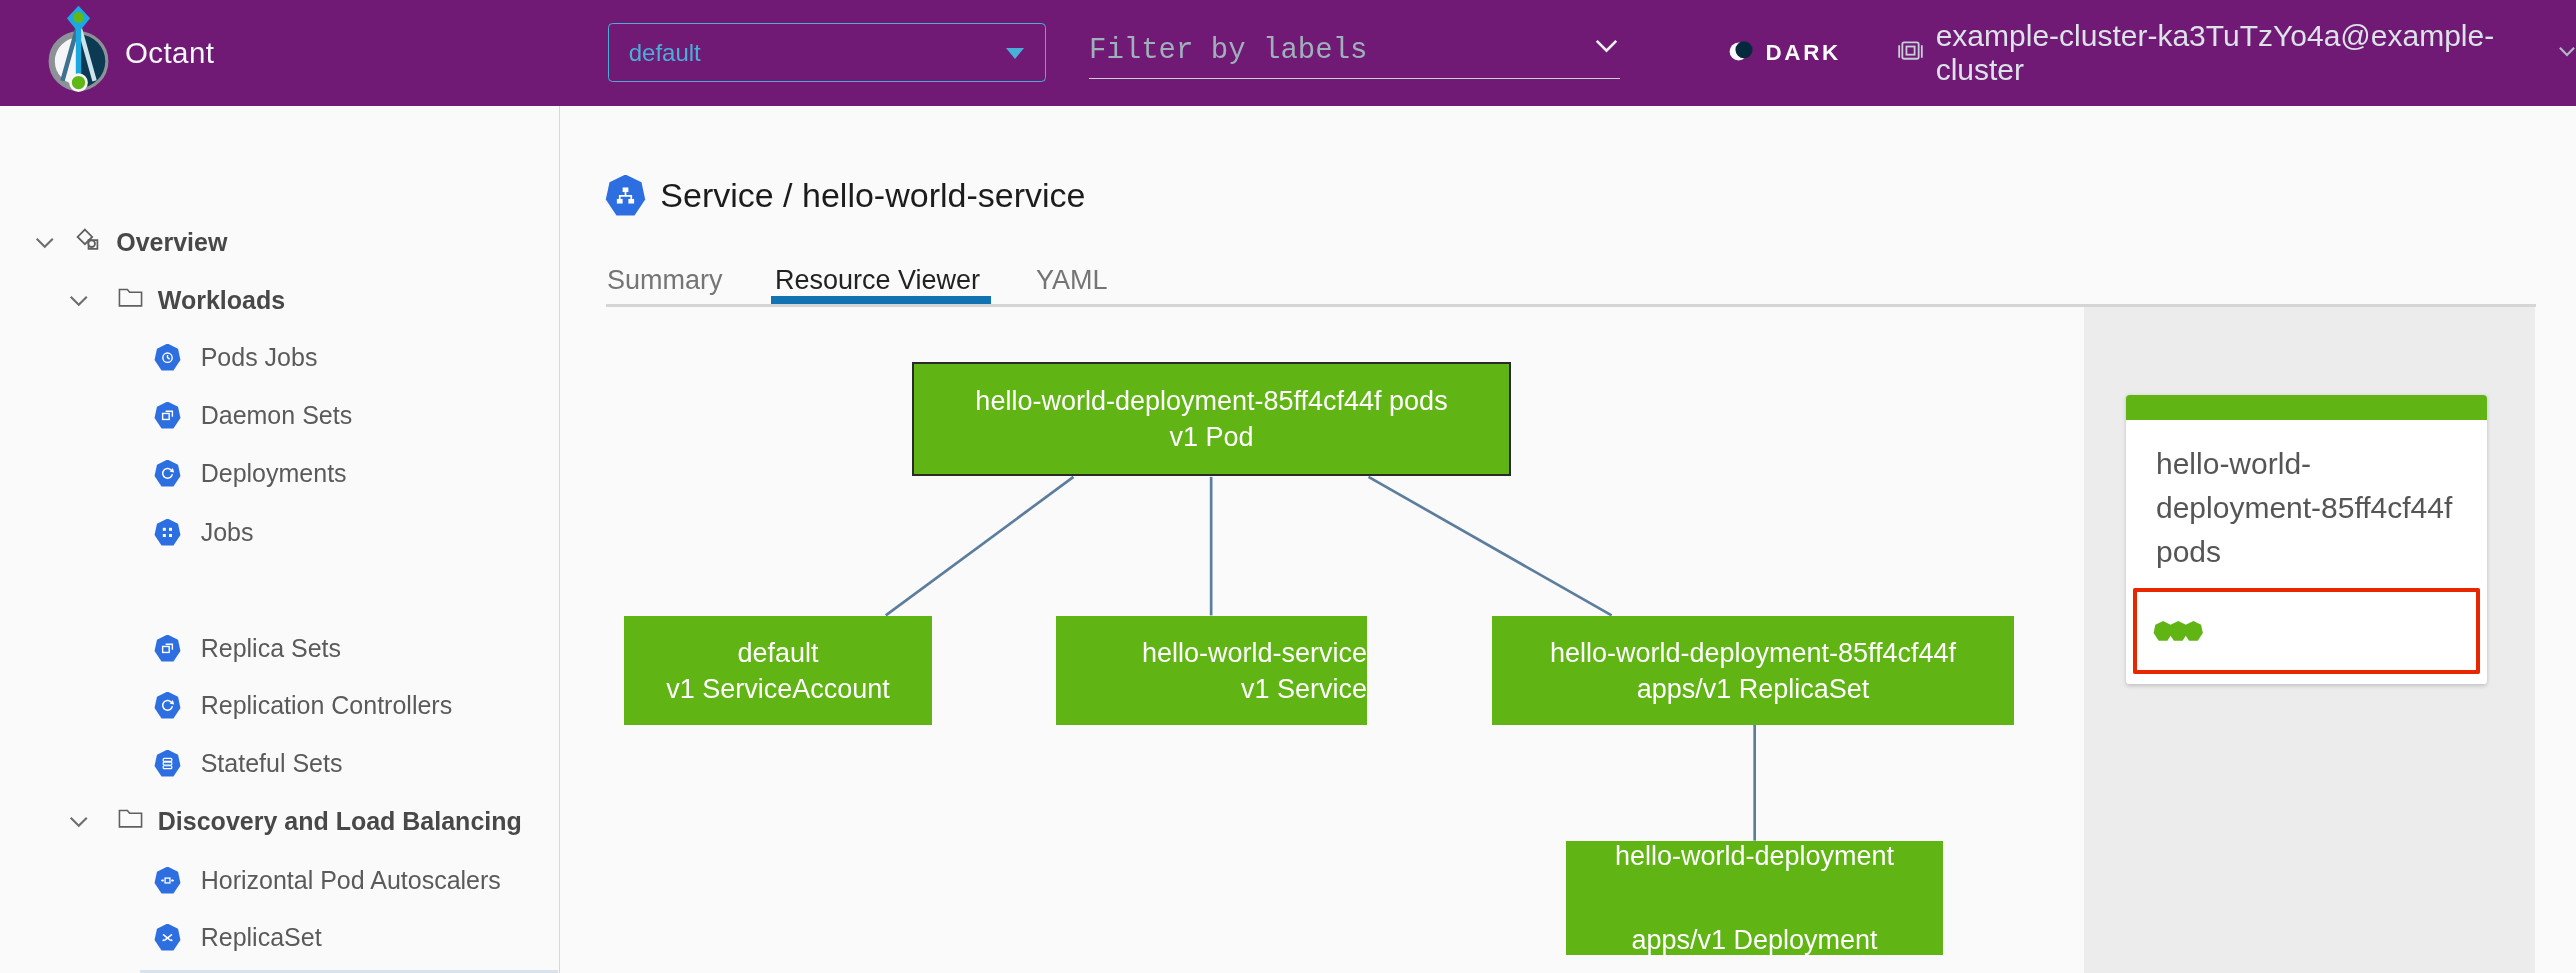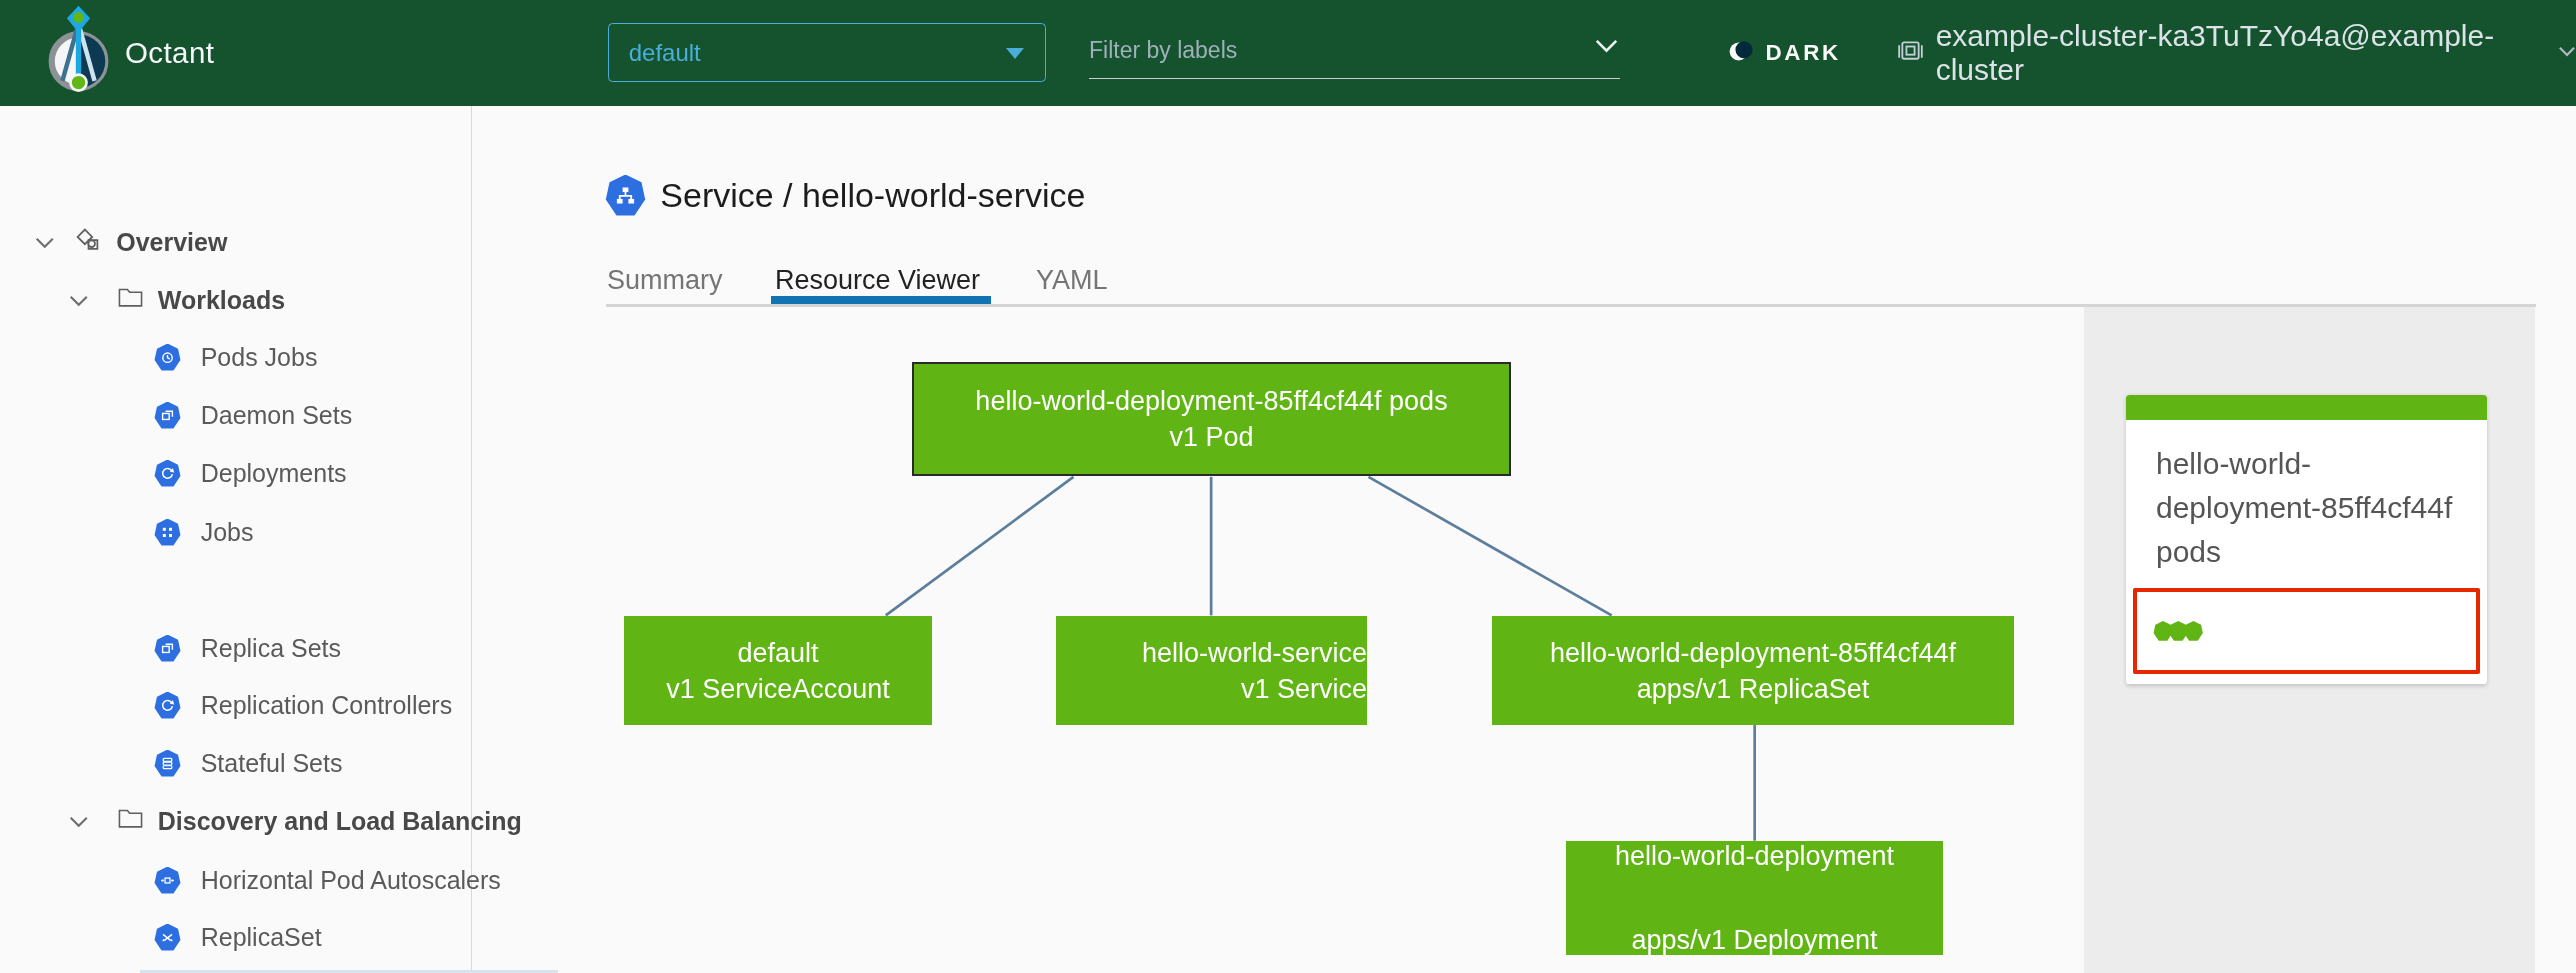--- a/index.html
+++ b/index.html
@@ -3,43 +3,43 @@
 <meta charset="utf-8">
 <style>
   * { margin:0; padding:0; box-sizing:border-box; }
   html,body { background:#FAFAFA; }
   #app {
     position:relative; width:2576px; height:973px; overflow:hidden;
     background:#FAFAFA; font-family:"Liberation Sans", sans-serif;
   }
 
   
-  .header { position:absolute; left:0; top:0; width:2576px; height:106px; background:#14532d; }
+  .header { position:absolute; left:0; top:0; width:2576px; height:106px; background:#701a75; }
   .logo-wrap { position:absolute; left:47px; top:3.6px; width:63px; height:100px; }
   .app-name { position:absolute; left:125px; top:0; height:106px; display:flex; align-items:center;
               color:#F4F7F9; font-size:29.5px; letter-spacing:0.4px; }
   .ns-select { position:absolute; left:608px; top:23px; width:438px; height:59px;
                border:1.8px solid #49AFD9; border-radius:4.5px; display:flex; align-items:center;
                color:#49AFD9; font-size:24px; padding:0 19.7px; }
   .ns-caret { position:absolute; right:21.5px; top:24px; width:0; height:0;
               border-left:9.8px solid transparent; border-right:9.8px solid transparent;
               border-top:11.6px solid #49AFD9; }
   .filter-wrap { position:absolute; left:1089px; top:25px; width:531px; height:54px;
                  border-bottom:1.8px solid #C9CFD4; }
   .filter-input { width:483px; height:50px; background:transparent; border:none; outline:none;
-                  color:#E8EDF1; font-size:23px; font-family:Liberation Sans, sans-serif; }
+                  color:#E8EDF1; font-size:29px; font-family:Liberation Mono, monospace; }
   .filter-input::placeholder { color:#9FB0BA; opacity:1; }
   .filter-chevron { position:absolute; right:1.8px; top:14.3px; }
   .dark-toggle { position:absolute; left:1726px; top:0; height:106px; display:flex; align-items:center; gap:12.5px; }
   .dark-label { color:#FAFAFA; font-size:22.4px; font-weight:700; letter-spacing:2.7px; }
   .ctx-wrap { position:absolute; left:1896px; top:0; height:106px; display:flex; align-items:center; gap:10.7px; }
   .ctx-label { color:#DCE3E8; font-size:30px; }
 
   
-  .sidebar { position:absolute; left:0; top:106px; width:472px; height:868px;
+  .sidebar { position:absolute; left:0; top:106px; width:560px; height:868px;
              background:#FAFAFA; border-right:1.8px solid #D8D8D8; }
   .side-row { position:absolute; left:0; width:558px; height:50px; display:flex; align-items:center;
               font-size:25px; color:#5A5A5A; cursor:default; }
   .side-row.group { font-weight:700; color:#484848; }
   .side-row.selected { background:linear-gradient(to right, rgba(0,0,0,0) 140px, #D8E3EB 140px); color:#2B2B2B; }
   .chev0 { margin-left:34px; }
   .chev1 { margin-left:68px; }
   .objicon { margin-left:19.7px; }
   .foldericon { margin-left:27px; }
   .hept { width:27px; height:27px; background:#2D6FE0; flex:0 0 27px;

